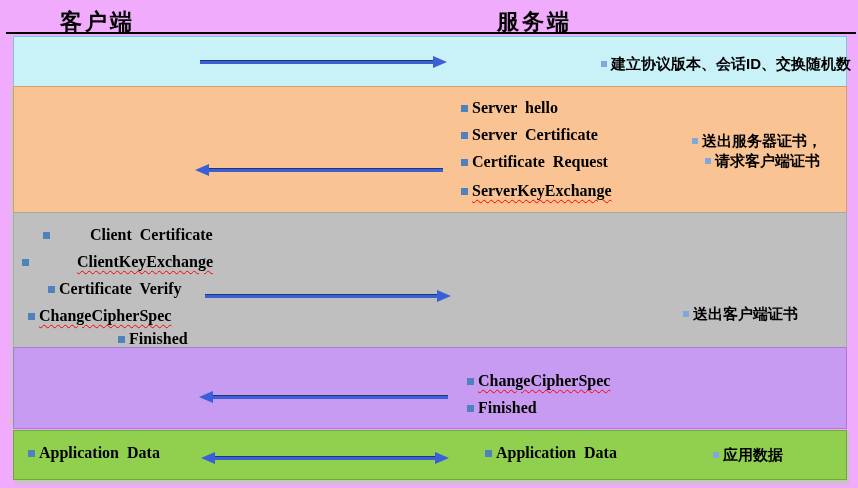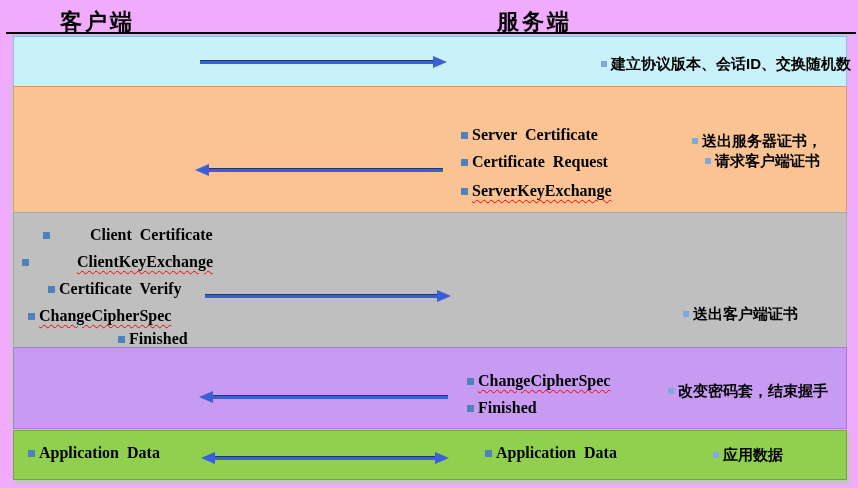--- a/index.html
+++ b/index.html
@@ -47,20 +47,24 @@
   <div class="arrow head-right" style="left:200px;top:55px;width:246px;">
     <span class="line"></span>
     <span class="ah r"></span>
   </div>
   <div class="row" style="left:601px;top:55px;text-align:right;">
     <span class="bullet cn"></span>
     <span class="cn-lbl">建立协议版本、会话ID、交换随机数</span>
   </div>
 
   <div class="band" id="band-phase2"></div>
+  <div class="row" style="left:461px;top:99px;">
+    <span class="bullet"></span>
+    <span class="lbl">Server hello</span>
+  </div>
   <div class="row" style="left:461px;top:126px;">
     <span class="bullet"></span>
     <span class="lbl">Server Certificate</span>
   </div>
   <div class="row" style="left:461px;top:153px;">
     <span class="bullet"></span>
     <span class="lbl">Certificate Request</span>
   </div>
   <div class="row" style="left:461px;top:182px;">
     <span class="bullet"></span>
@@ -115,24 +119,20 @@
     <span class="lbl misspelled">ChangeCipherSpec</span>
   </div>
   <div class="row" style="left:467px;top:399px;">
     <span class="bullet"></span>
     <span class="lbl">Finished</span>
   </div>
   <div class="arrow head-left" style="left:200px;top:390px;width:248px;">
     <span class="line"></span>
     <span class="ah l"></span>
   </div>
-  <div class="row" style="left:668px;top:382px;">
-    <span class="bullet cn"></span>
-    <span class="cn-lbl">改变密码套，结束握手</span>
-  </div>
 
   <div class="band" id="band-phase5"></div>
   <div class="row" style="left:28px;top:444px;">
     <span class="bullet"></span>
     <span class="lbl">Application Data</span>
   </div>
   <div class="arrow head-both" style="left:202px;top:451px;width:246px;">
     <span class="line"></span>
     <span class="ah l"></span>
     <span class="ah r"></span>

